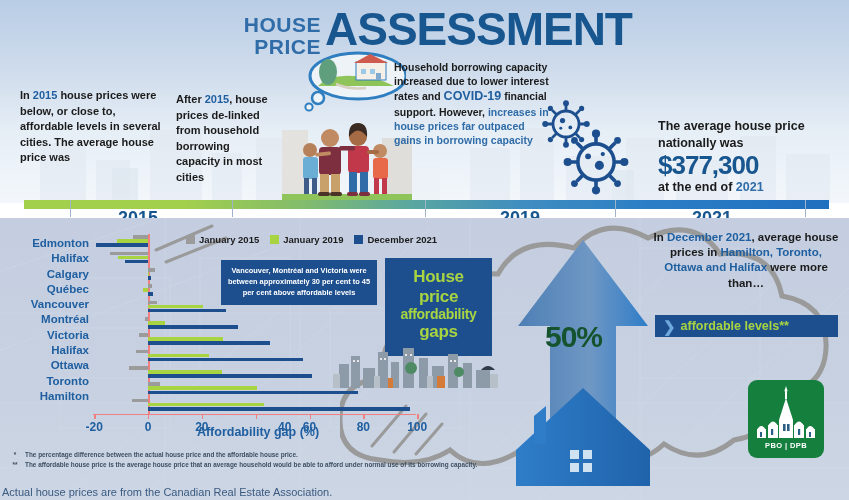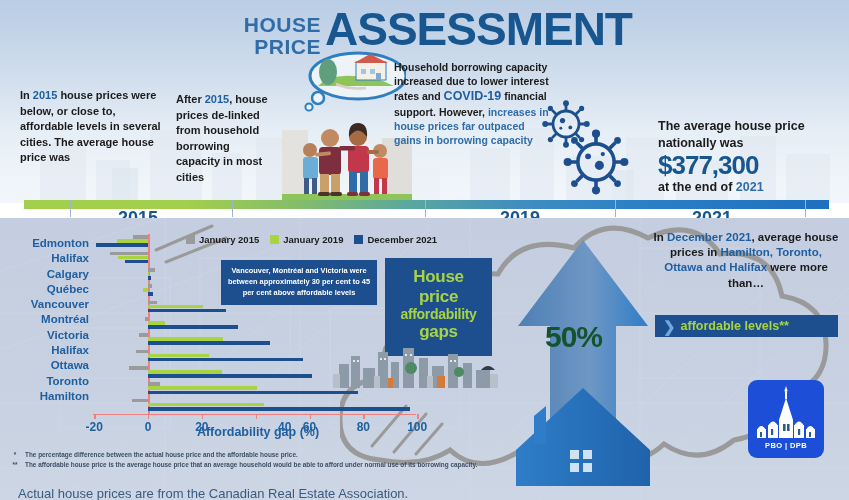--- a/index.html
+++ b/index.html
@@ -95,35 +95,35 @@
     background:#1d4f8f; color:#a9d441; text-align:center;
     font-size:17px; font-weight:bold; line-height:1.15; padding-top:9px; letter-spacing:-.3px;
   }
   .skyline { position:absolute; left:333px; top:346px; width:165px; height:42px; }
 
   
   .footnotes { position:absolute; left:10px; top:450px; width:520px;
     font-size:6.4px; font-weight:bold; color:#3d4f63; line-height:1.52; }
   .fn-row { display:flex; gap:5px; }
   .fn-mark { width:10px; flex:0 0 10px; text-align:center; }
-  .srcline { position:absolute; left:18px; top:486px; font-size:13px; color:#3a5a80; }
+  .srcline { position:absolute; left:2px; top:486px; font-size:11px; color:#3a5a80; }
   .arrow-txt { position:absolute; left:545px; top:320px; font-size:30px; font-weight:bold;
     color:#14532d; letter-spacing:-1px; }
   .cloudtext { position:absolute; left:652px; top:230px; width:188px; text-align:center;
     font-size:11.5px; font-weight:bold; color:#1b1b1b; line-height:1.32; }
   .cloudtext .hlb { color:#1f5fa0; }
   .afford-band {
     position:absolute; left:655px; top:315px; width:183px; height:22px;
     background:#1d4f8f; color:#a9d441; font-size:12.5px; font-weight:bold;
     display:flex; align-items:center; gap:5px; padding-left:8px;
   }
   .gt-ico { color:#6fa8dc; font-size:15px; line-height:1; }
   .logo {
     position:absolute; left:748px; top:380px; width:76px; height:78px;
-    background:#1d4ed8; border-radius:9px;
+    background:#15803d; border-radius:9px;
   }
   .logo-label { position:absolute; left:0; bottom:8px; width:100%; text-align:center;
     font-size:7.5px; font-weight:bold; color:#fff; letter-spacing:.4px; }
 </style>
 </head>
 <body>
 
 <div id="root">
 
   <div class="sky">

